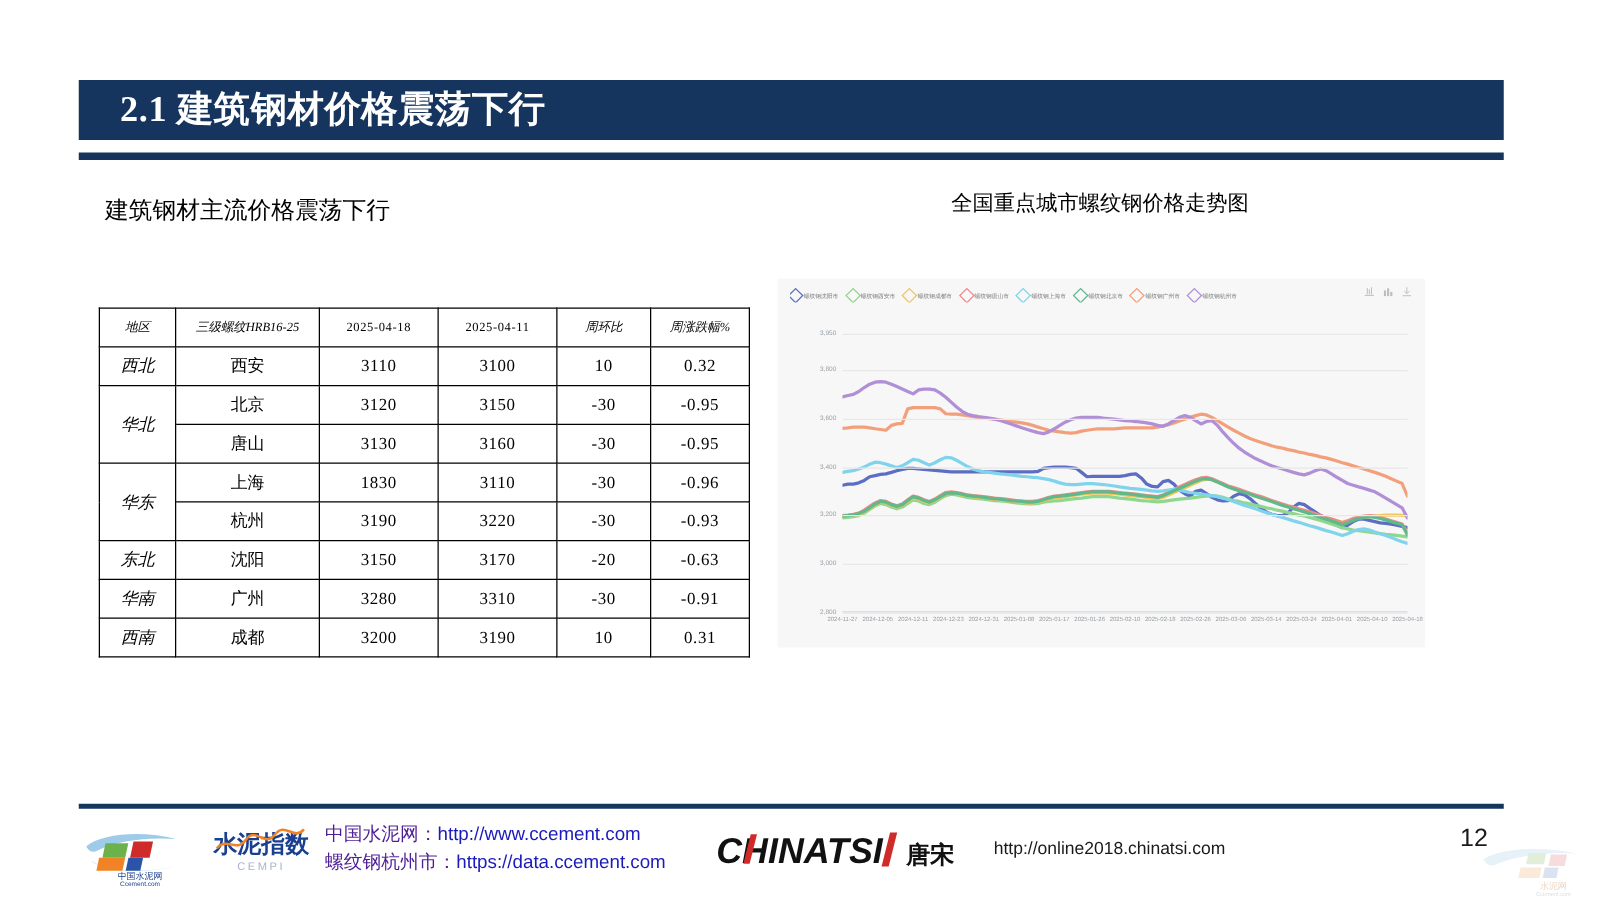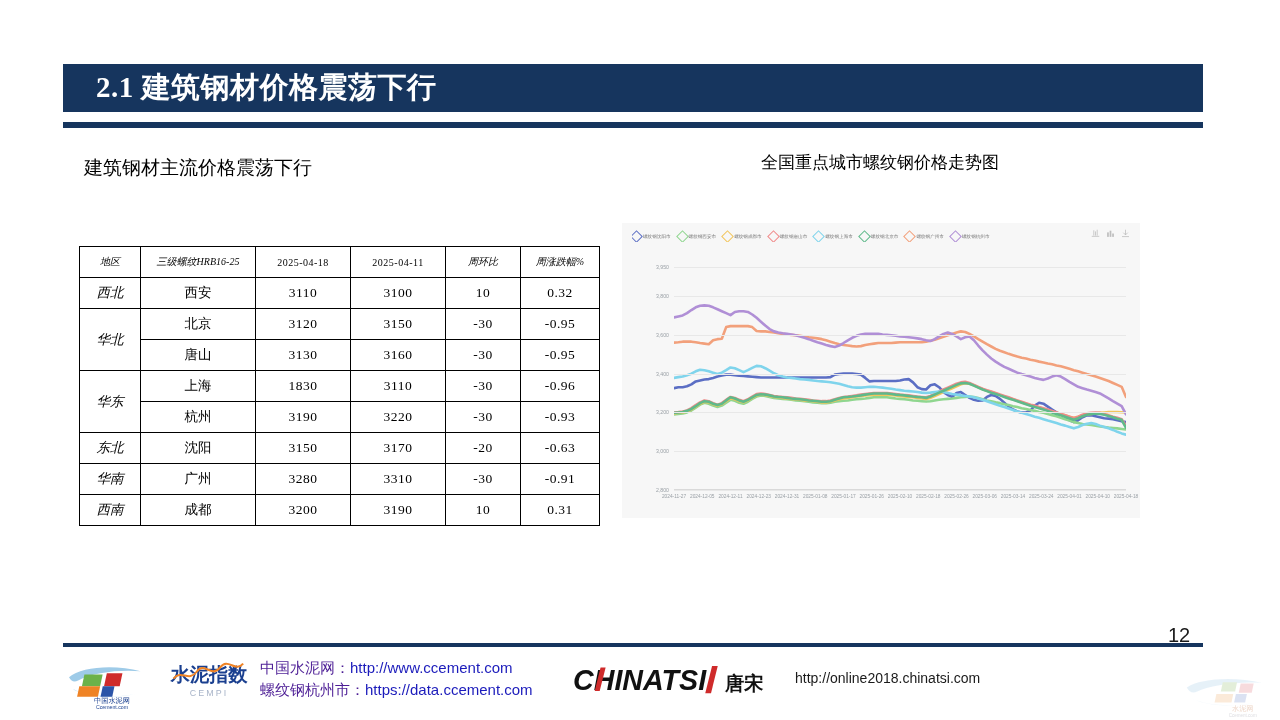--- a/index.html
+++ b/index.html
@@ -103,21 +103,21 @@
   }
   .foot-links .lbl{color:#4c1d95;}
   .foot-links .url{color:#1b1bbb;text-align:center;}
   .logo-chinatsi{position:absolute;left:573px;top:660px;width:215px;height:42px;}
   .foot-links2{
     position:absolute;left:795px;top:668px;font-size:14px;line-height:21px;color:#000;
     font-family:"Liberation Sans","DejaVu Sans",sans-serif;white-space:nowrap;
   }
   .foot-links2 .url{color:#1a1a1a;text-align:center;}
   .page-num{
-    position:absolute;left:1168px;top:624px;font-size:20px;color:#1a1a1a;
+    position:absolute;left:1168px;top:660px;font-size:20px;color:#1a1a1a;
     font-family:"Liberation Sans","DejaVu Sans",sans-serif;
   }
   .watermark{position:absolute;left:1185px;top:668px;width:92px;height:52px;opacity:.5;}
 </style>
 </head>
 <body>
 
 <div class="slide">
 
   <div class="title-bar">

